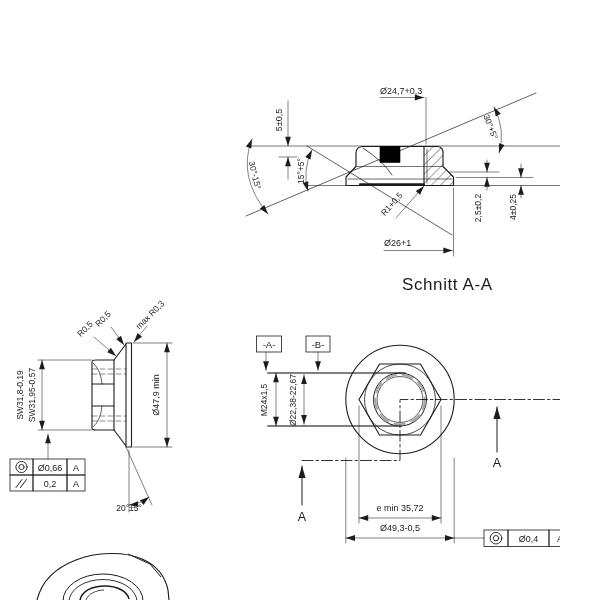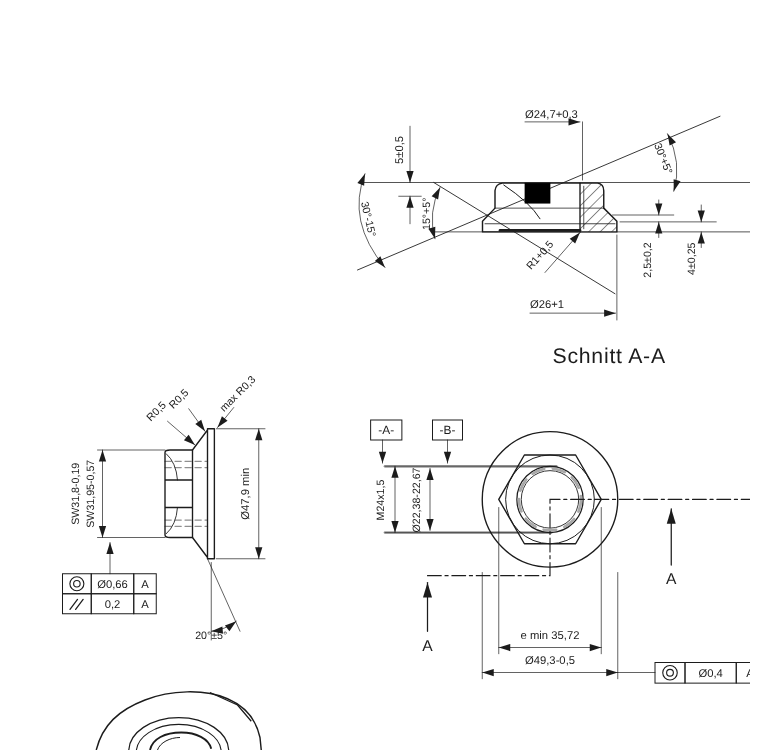--- a/index.html
+++ b/index.html
@@ -1,17 +1,17 @@
 <!DOCTYPE html>
 <html><head>
 <meta charset="utf-8">
 <style>
   html,body{margin:0;padding:0;background:#ffffff;}
   .stage{position:relative;width:560px;height:600px;background:#ffffff;overflow:hidden;
-         font-family:"Liberation Sans", sans-serif;margin-left:40px;}
+         font-family:"Liberation Sans", sans-serif;}
   svg{display:block;}
   text{fill:#1c1c1c;font-family:"Liberation Sans", sans-serif;}
   .dim{font-size:9px;}
   .dimS{font-size:8.5px;}
   .secA{font-size:12.5px;}
   .title{font-size:17px;letter-spacing:.6px;}
   .datum{font-size:9.5px;}
 </style>
 </head>
 <body>

